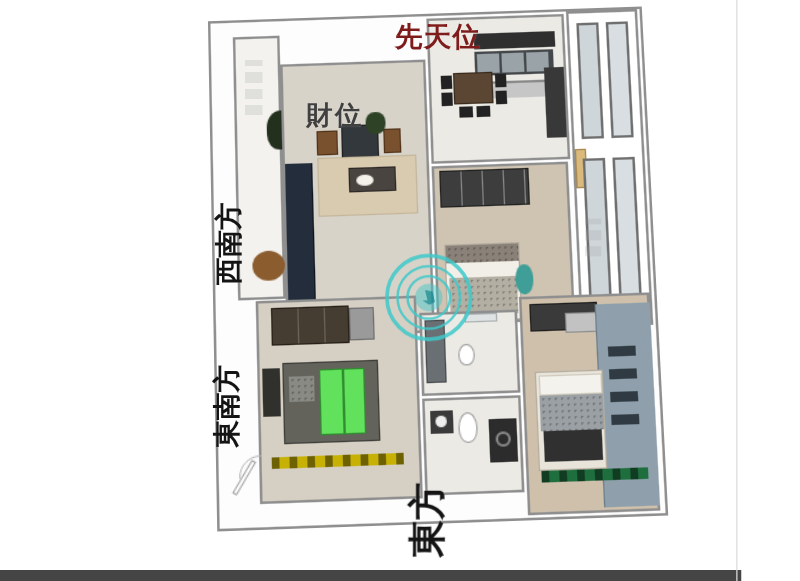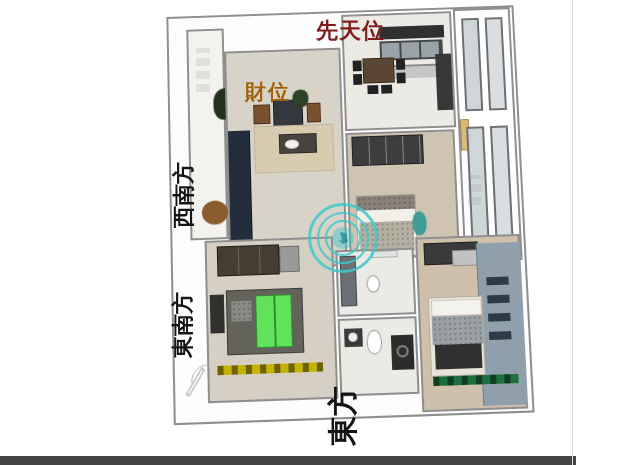--- a/index.html
+++ b/index.html
@@ -1,17 +1,17 @@
 <!DOCTYPE html>
 <html><head>
 <meta charset="utf-8">
 <style>
   html,body{margin:0;padding:0;background:#fff;}
   .stage{position:relative;width:576px;height:465px;background:#ffffff;overflow:hidden;
-         font-family:"DejaVu Sans",sans-serif;}
+         font-family:"DejaVu Sans",sans-serif;padding-left:17px;}
   
   .plan{position:absolute;left:170px;top:6px;width:350px;height:406px;background:#fdfdfd;
         border:2px solid #8f8f8f;transform:perspective(1100px) rotateX(6deg) rotateZ(-2deg);
         transform-origin:50% 50%;}
   .room{position:absolute;border:2px solid #8f8f8f;box-sizing:border-box;}
   .f{position:absolute;box-sizing:border-box;}
   .plank{background-image:repeating-linear-gradient(92deg,transparent 0 11px,rgba(110,105,95,.16) 11px 12px);}
   .tile{background-image:repeating-linear-gradient(0deg,transparent 0 14px,rgba(120,120,120,.12) 14px 15px);}
   .speck{background-image:radial-gradient(rgba(0,0,0,.25) 1px,transparent 1px);background-size:5px 5px;}
   .dashbar{background-image:repeating-linear-gradient(90deg,rgba(0,0,0,.45) 0 6px,transparent 6px 14px);}
@@ -150,20 +150,20 @@
     <div class="r2" style="border-color: rgb(63, 201, 203);"></div>
     <div class="r3" style="border-color: rgb(63, 201, 203);"></div>
     <div class="disc"></div>
     <div class="glyph"></div>
   </div>
 
   <div class="wm-faint" style="left:196px;top:48px;width:14px;height:44px;"></div>
   <div class="wm-faint" style="left:468px;top:175px;width:13px;height:30px;"></div>
 
   <span class="anno a-xiantian" style="color: rgb(126, 28, 28);">先天位</span>
-  <span class="anno a-caiwei" style="color: #a16207;">財位</span>
+  <span class="anno a-caiwei" style="color: #404040;">財位</span>
   <span class="anno vert a-sw" style="color: rgb(20, 20, 20);">西南方</span>
   <span class="anno vert a-se" style="color: rgb(20, 20, 20);">東南方</span>
   <span class="anno vert a-east" style="color: rgb(20, 20, 20);">東方</span>
 
   <div class="bottom-bar"></div>
   <div class="edge-line"></div>
 </div>
 
 </body></html>

